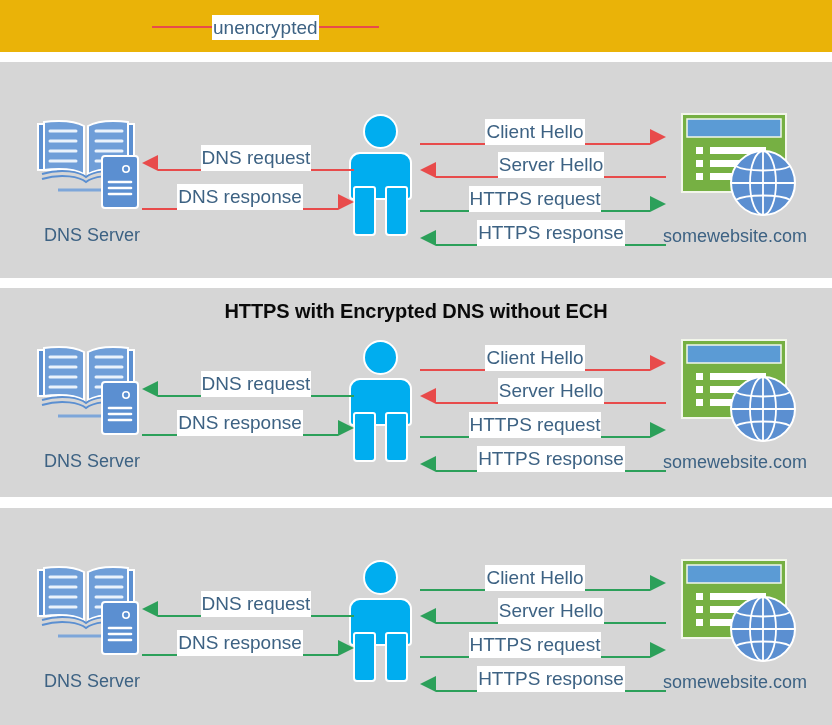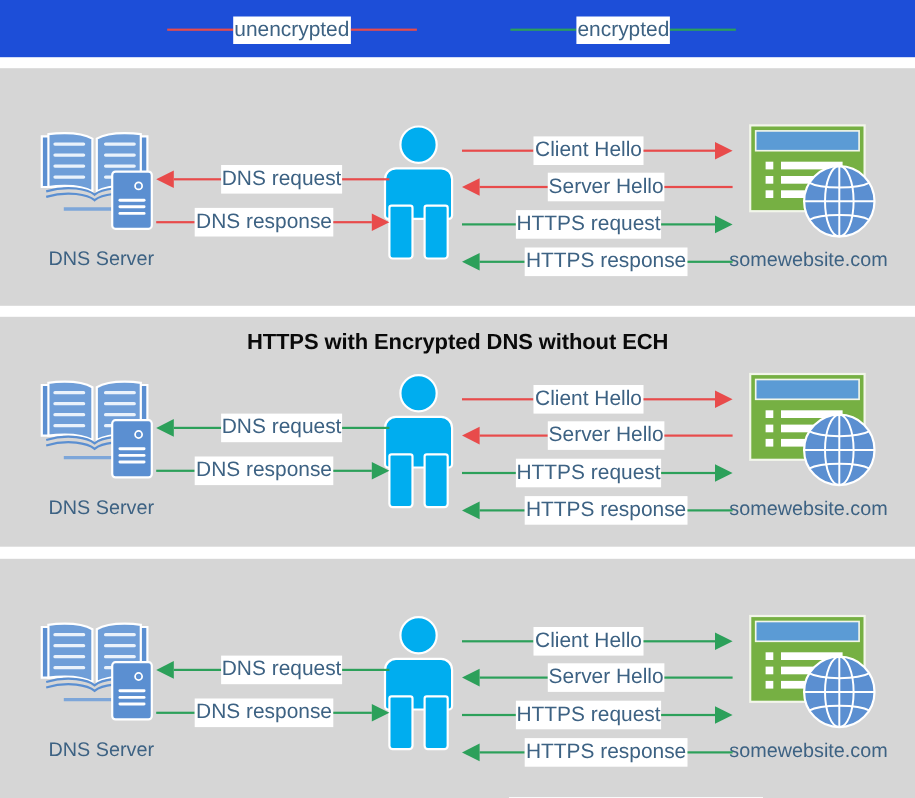--- a/index.html
+++ b/index.html
@@ -14,21 +14,21 @@
     height: 725px;
     background: #ffffff;
     overflow: hidden;
   }
 
   
   .legend-band {
     position: absolute;
     left: 0; top: 0;
     width: 832px; height: 52px;
-    background: #1d4ed8;
+    background: #eab308;
   }
   .legend-item {
     position: absolute;
     top: 14px;
     height: 26px;
     display: flex;
     align-items: center;
   }
   .legend-line {
     height: 2px;
@@ -59,21 +59,21 @@
     font-weight: bold;
     color: #0a0a0a;
     letter-spacing: -0.1px;
   }
 
   
   .msg {
     position: absolute;
     height: 16px;
     display: flex;
-    align-items: center;
+    align-items: flex-end;
   }
   .msg .seg {
     height: 2px;
     flex: 0 0 auto;
   }
   .msg .grow { flex: 1 1 auto; }
   .msg .label {
     background: #ffffff;
     color: #3d6283;
     font-size: 19px;
@@ -141,25 +141,20 @@
 </head>
 <body>
 
 <div id="page">
 
   <div class="legend-band">
     <div class="legend-item" style="left:152px;">
       <div class="legend-line" style="background: rgb(232, 75, 75);"></div>
       <div class="legend-label">unencrypted</div>
       <div class="legend-line" style="background: rgb(232, 75, 75);"></div>
-    </div>
-    <div class="legend-item" style="left:464px;">
-      <div class="legend-line" style="background: rgb(44, 160, 90);"></div>
-      <div class="legend-label">encrypted</div>
-      <div class="legend-line" style="background: rgb(44, 160, 90);"></div>
     </div>
   </div>
 
   <div id="panels-host">
       <div class="panel" style="top:62px;height:216px;">
         <div class="dns-icon" style="left:32px;top:52px;"><svg width="118" height="96" viewBox="0 0 118 96">
     <g fill="#5b8fd1" stroke="#ffffff" stroke-width="2">
       <path d="M6 10 h18 v46 h-18 z"></path>
       <path d="M84 10 h18 v46 h-18 z"></path>
     </g>

